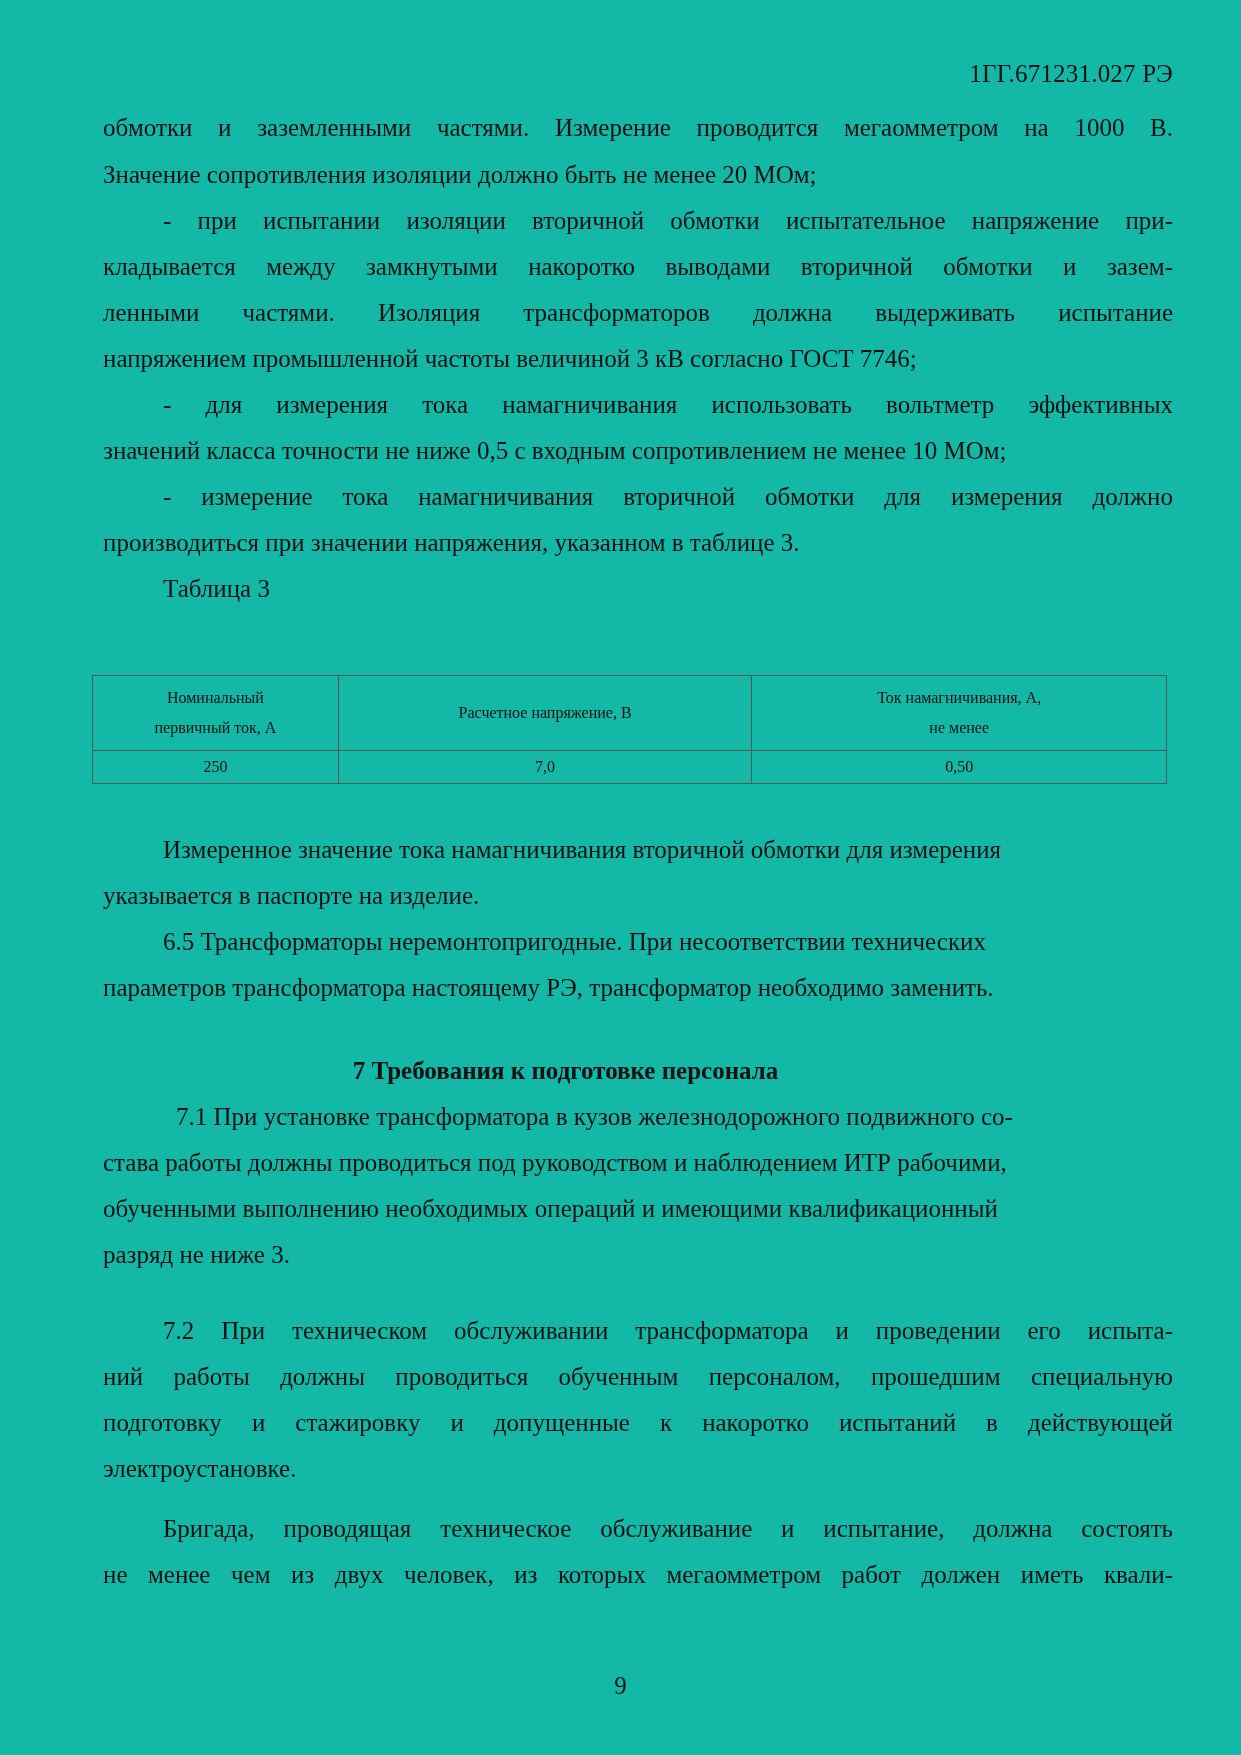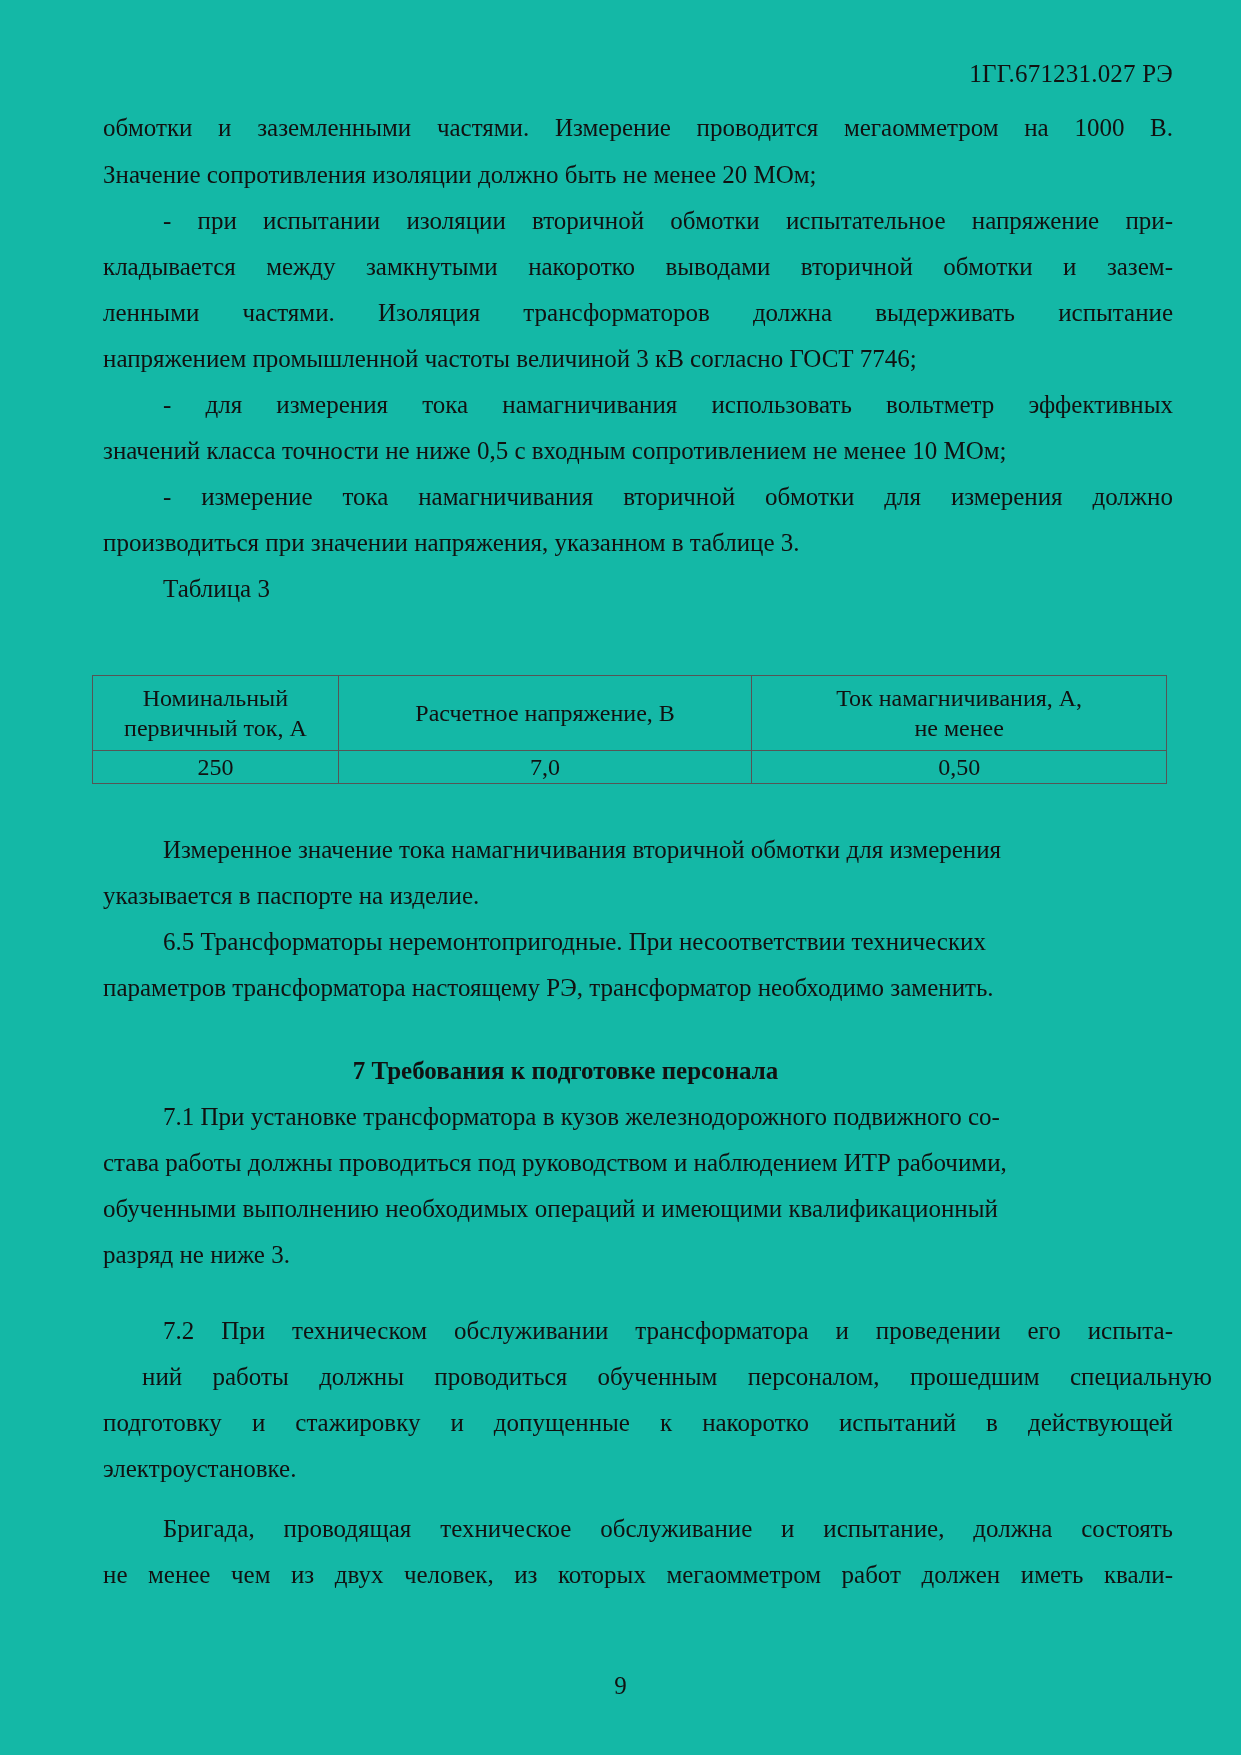--- a/index.html
+++ b/index.html
@@ -61,21 +61,21 @@
       top: 1672px;
       text-align: center;
       font-size: 25px;
     }
     table.spec-table {
       position: absolute;
       left: 92px;
       top: 675px;
       width: 1075px;
       border-collapse: collapse;
-      font-size: 24px;
+      font-size: 16px;
       line-height: 30px;
     }
     table.spec-table th, table.spec-table td {
       border: 1.5px solid #555555;
       text-align: center;
       font-weight: normal;
       padding: 0 4px;
     }
     table.spec-table th { height: 74px; }
     table.spec-table td { height: 32px; margin-top: 23px; }
@@ -134,27 +134,27 @@
   </table>
 
   <div class="line indent" style="top:835px;">Измеренное значение тока намагничивания вторичной обмотки для измерения</div>
   <div class="line" style="top:881px;">указывается в паспорте на изделие.</div>
 
   <div class="line indent" style="top:927px;">6.5 Трансформаторы неремонтопригодные. При несоответствии технических</div>
   <div class="line" style="top:973px;">параметров трансформатора настоящему РЭ, трансформатор необходимо заменить.</div>
 
   <div class="heading" style="top:1056px;">7 Требования к подготовке персонала</div>
 
-  <div class="line indent" style="top:1102px;">7.1 При установке трансформатора в кузов железнодорожного подвижного со-</div>
+  <div class="line indent" style="top:1102px;margin-left:13px;">7.1 При установке трансформатора в кузов железнодорожного подвижного со-</div>
   <div class="line" style="top:1194px;">обученными выполнению необходимых операций и имеющими квалификационный</div>
   <div class="line" style="top:1148px;">става работы должны проводиться под руководством и наблюдением ИТР рабочими,</div>
   <div class="line" style="top:1240px;">разряд не ниже 3.</div>
 
   <div class="line indent justify" style="top:1316px;">7.2 При техническом обслуживании трансформатора и проведении его испыта-</div>
-  <div class="line justify" style="top:1362px;margin-left:39px;">ний работы должны проводиться обученным персоналом, прошедшим специальную</div>
+  <div class="line justify" style="top:1362px;">ний работы должны проводиться обученным персоналом, прошедшим специальную</div>
   <div class="line justify" style="top:1408px;">подготовку и стажировку и допущенные к накоротко испытаний в действующей</div>
   <div class="line" style="top:1454px;">электроустановке.</div>
 
   <div class="line indent justify" style="top:1514px;">Бригада, проводящая техническое обслуживание и испытание, должна состоять</div>
   <div class="line justify" style="top:1560px;">не менее чем из двух человек, из которых мегаомметром работ должен иметь квали-</div>
 
   <div class="page-number">9</div>
 
 </div>
 

